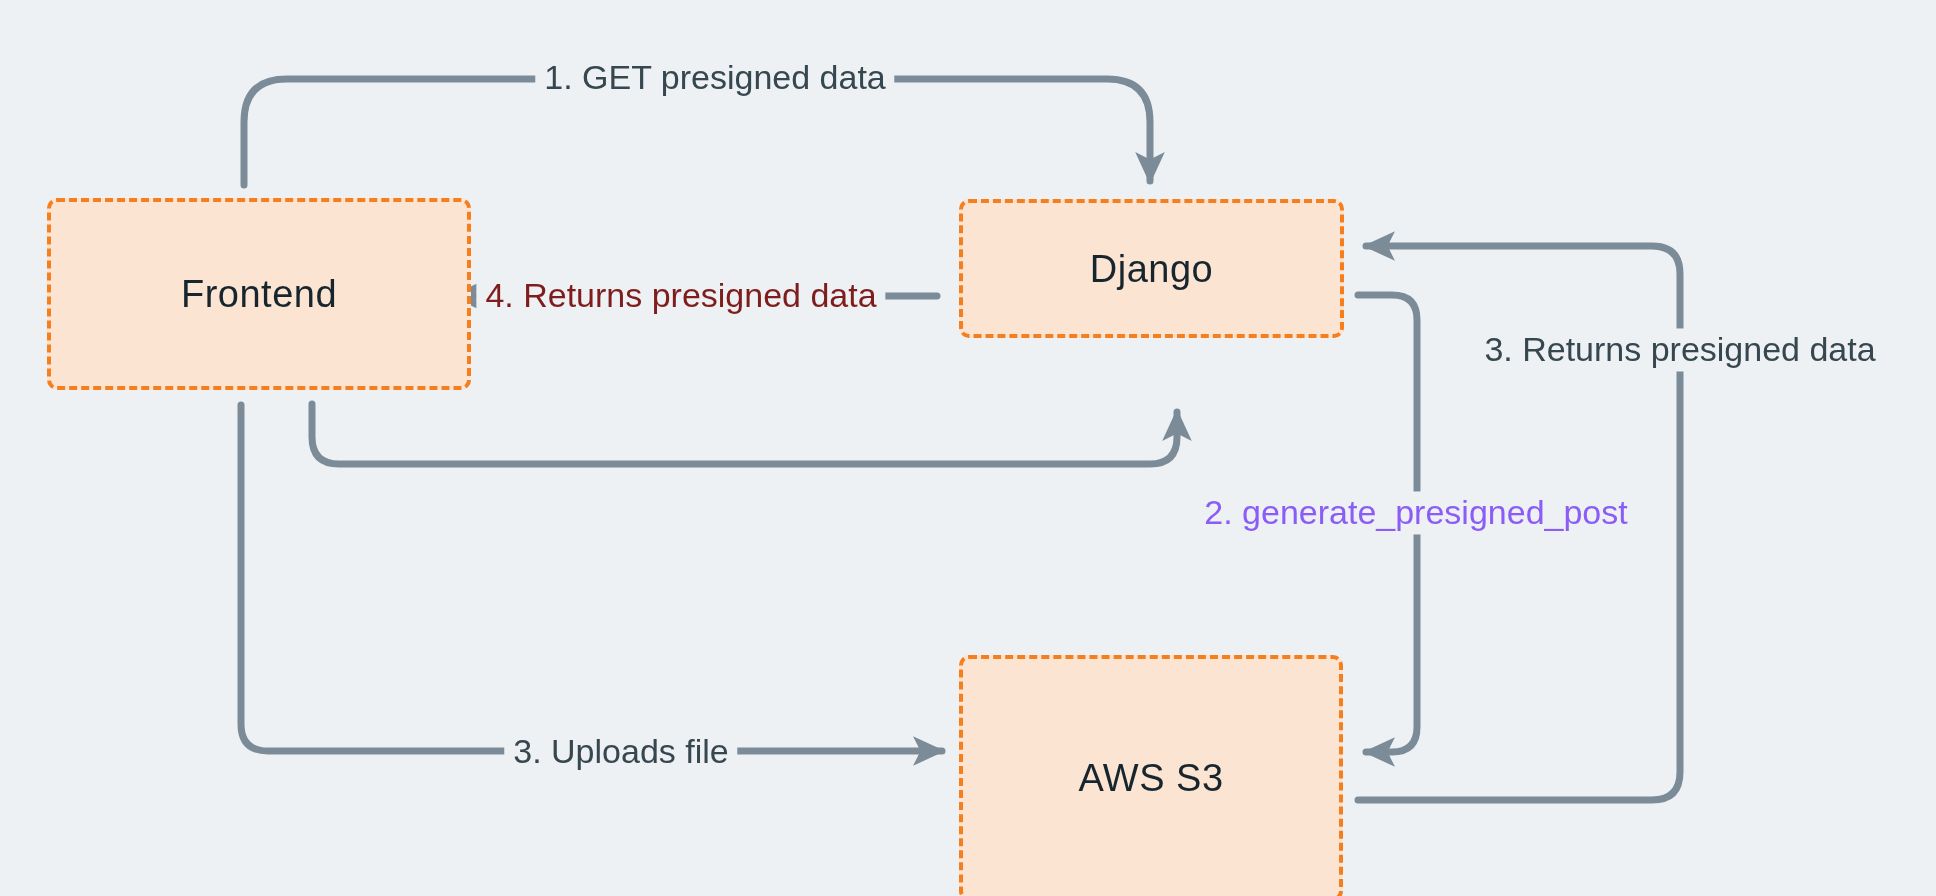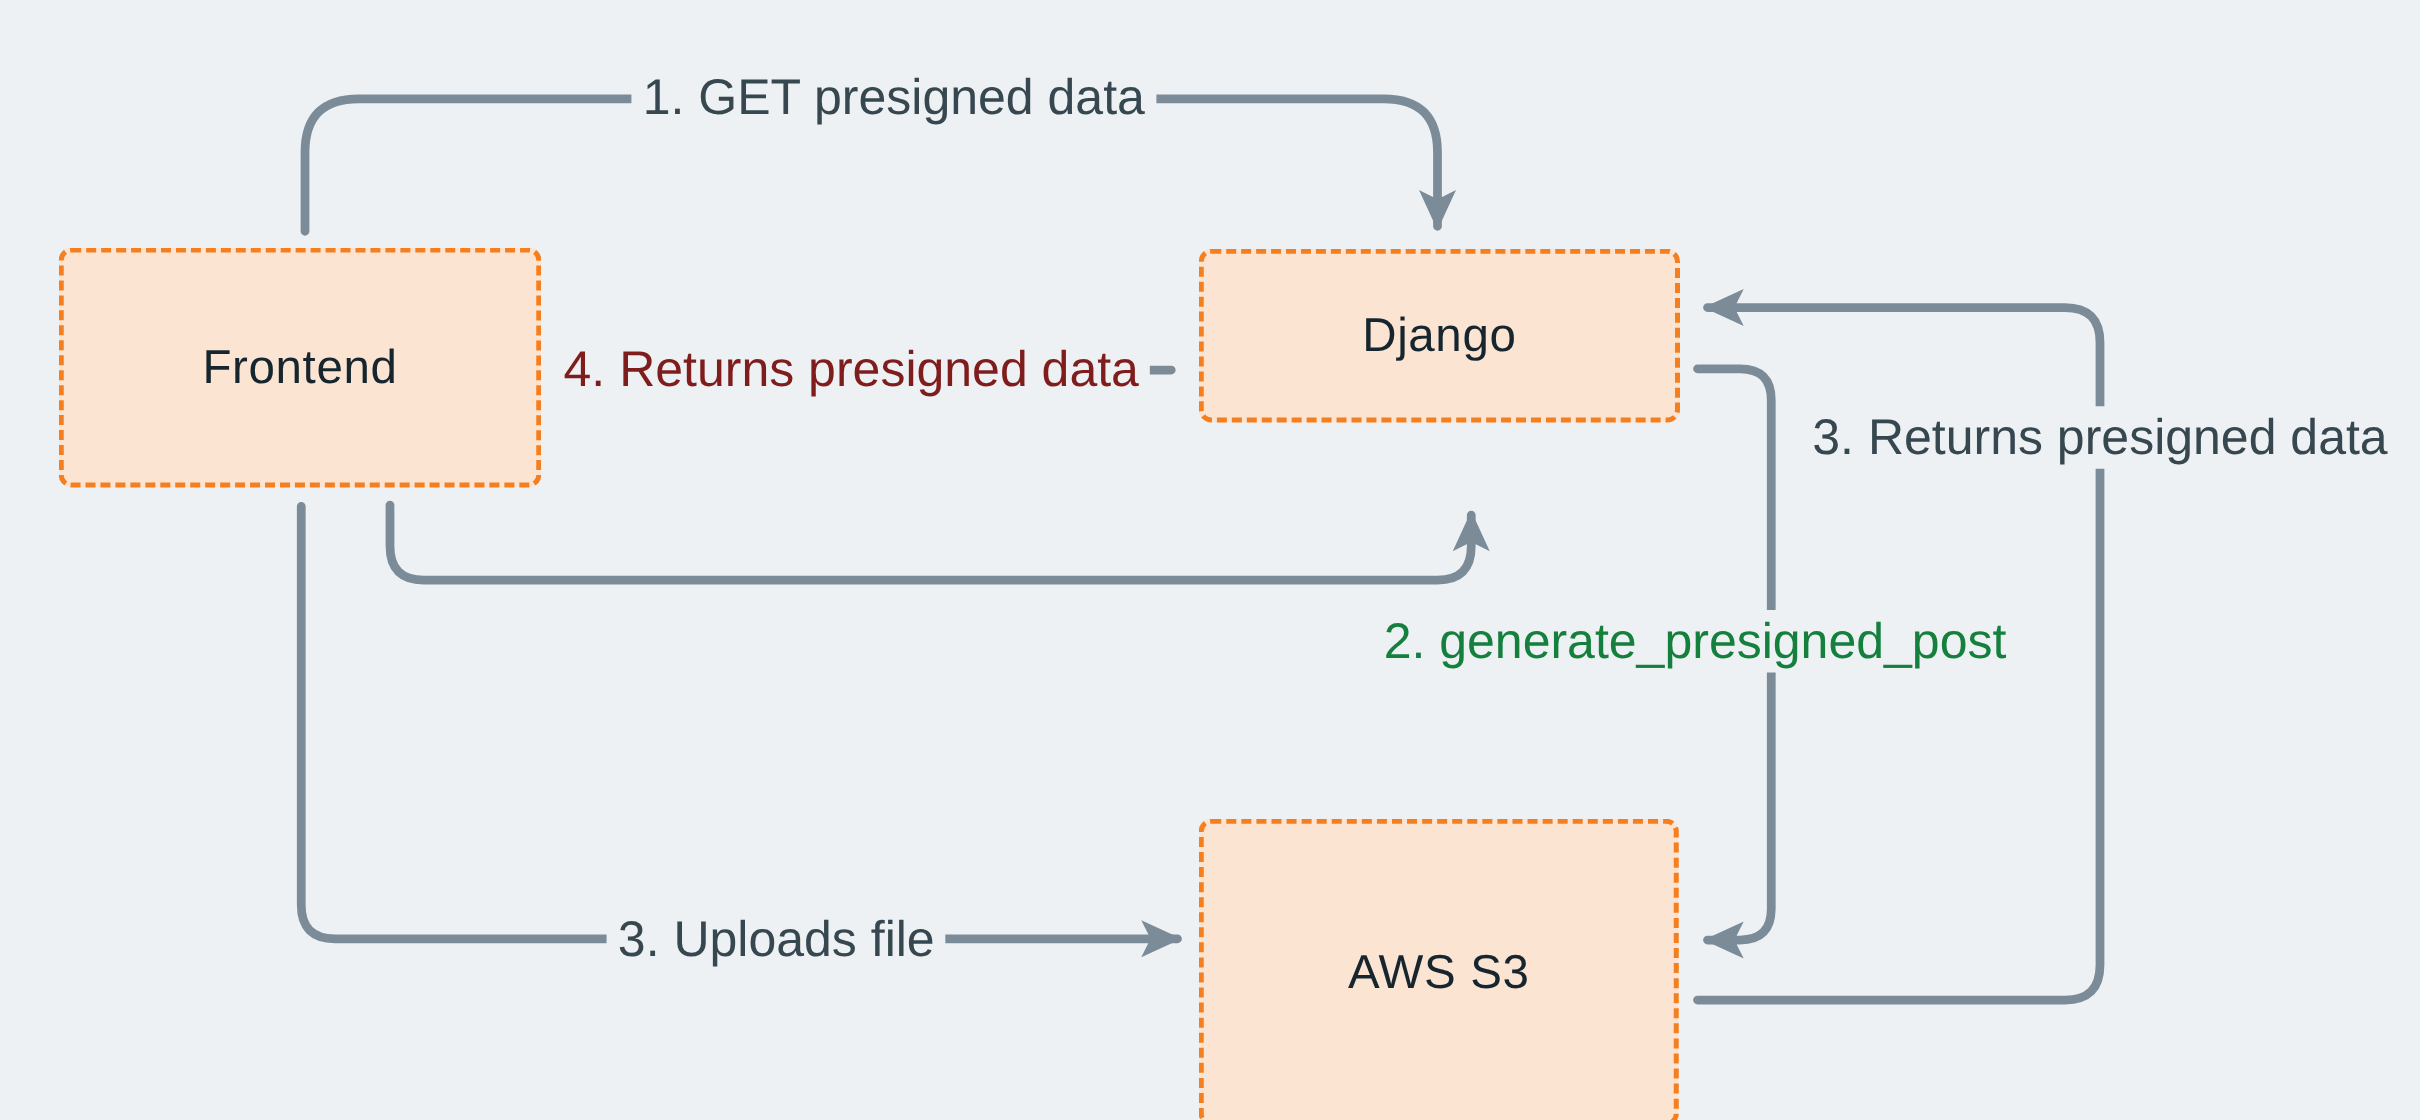--- a/index.html
+++ b/index.html
@@ -39,21 +39,21 @@
   }
   .node-label {
     font-size: 38px;
     letter-spacing: 0.5px;
     line-height: 1;
     white-space: pre;
   }
   .edge-label {
     position: absolute;
     transform: translate(-50%, -50%);
-    font-size: 40px;
+    font-size: 34px;
     line-height: 1.15;
     padding: 2px 9px;
     white-space: pre;
     letter-spacing: 0px;
   }
 </style>
 </head>
 <body>
 
 <div class="canvas" style="background: rgb(237, 241, 244);">
@@ -65,29 +65,29 @@
       </marker>
     </defs>
     <path class="edge" d="M 244 185 L 244 122 Q 244 79 287 79 L 1107 79 Q 1150 79 1150 122 L 1150 181" marker-end="url(#arrowhead)" style="stroke: rgb(123, 139, 152);"></path>
     <path class="edge" d="M 1358 295 L 1392 295 Q 1417 295 1417 320 L 1417 727 Q 1417 752 1392 752 L 1366 752" marker-end="url(#arrowhead)" style="stroke: rgb(123, 139, 152);"></path>
     <path class="edge" d="M 1358 800 L 1652 800 Q 1680 800 1680 772 L 1680 274 Q 1680 246 1652 246 L 1366 246" marker-end="url(#arrowhead)" style="stroke: rgb(123, 139, 152);"></path>
     <path class="edge" d="M 937 296 L 453 296" marker-end="url(#arrowhead)" style="stroke: rgb(123, 139, 152);"></path>
     <path class="edge" d="M 241 405 L 241 724 Q 241 751 268 751 L 942 751" marker-end="url(#arrowhead)" style="stroke: rgb(123, 139, 152);"></path>
     <path class="edge" d="M 312 404 L 312 437 Q 312 464 339 464 L 1150 464 Q 1177 464 1177 437 L 1177 412" marker-end="url(#arrowhead)" style="stroke: rgb(123, 139, 152);"></path>
   </svg>
 
-  <div class="node" style="left: 47px; top: 198px; width: 386px; height: 192px; background: rgb(252, 228, 211); border-color: rgb(245, 127, 30);">
+  <div class="node" style="left: 47px; top: 198px; width: 424px; height: 192px; background: rgb(252, 228, 211); border-color: rgb(245, 127, 30);">
     <span class="node-label" style="color: rgb(23, 38, 46);">Frontend</span>
   </div>
   <div class="node" style="left: 959px; top: 199px; width: 385px; height: 139px; background: rgb(252, 228, 211); border-color: rgb(245, 127, 30);">
     <span class="node-label" style="color: rgb(23, 38, 46);">Django</span>
   </div>
   <div class="node" style="left: 959px; top: 655px; width: 384px; height: 246px; background: rgb(252, 228, 211); border-color: rgb(245, 127, 30);">
     <span class="node-label" style="color: rgb(23, 38, 46);">AWS S3</span>
   </div>
 
   <div class="edge-label" style="left: 715px; top: 78px; background: rgb(237, 241, 244); color: rgb(55, 71, 79);">1. GET presigned data</div>
-  <div class="edge-label" style="left: 1356px; top: 513px; background: rgb(237, 241, 244); color: #15803d;">2. generate_presigned_post</div>
+  <div class="edge-label" style="left: 1416px; top: 513px; background: rgb(237, 241, 244); color: #8b5cf6;">2. generate_presigned_post</div>
   <div class="edge-label" style="left: 1680px; top: 350px; background: rgb(237, 241, 244); color: rgb(55, 71, 79);">3. Returns presigned data</div>
   <div class="edge-label" style="left: 681px; top: 296px; background: rgb(237, 241, 244); color: #7f1d1d;">4. Returns presigned data</div>
   <div class="edge-label" style="left: 621px; top: 752px; background: rgb(237, 241, 244); color: rgb(55, 71, 79);">3. Uploads file</div>
 
 </div>
 
 </body></html>

